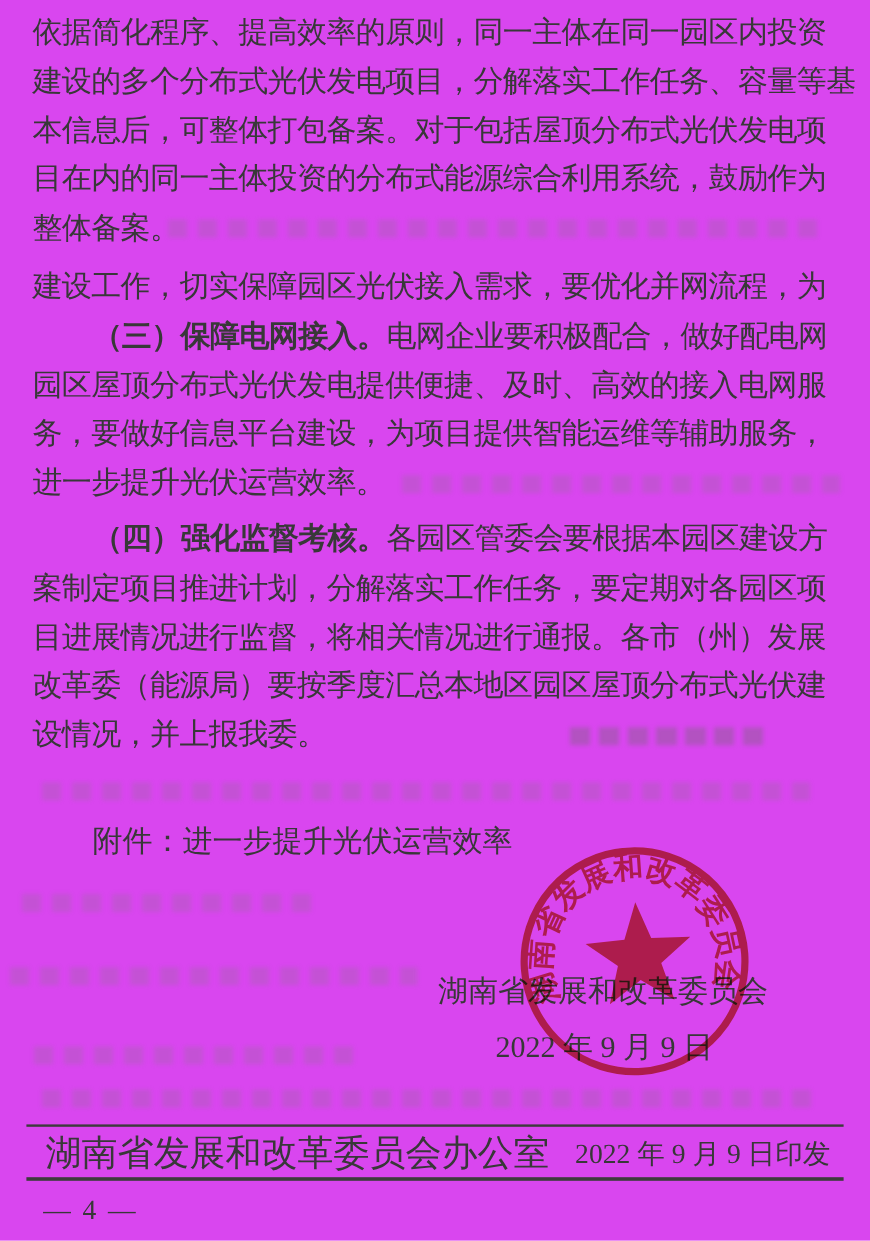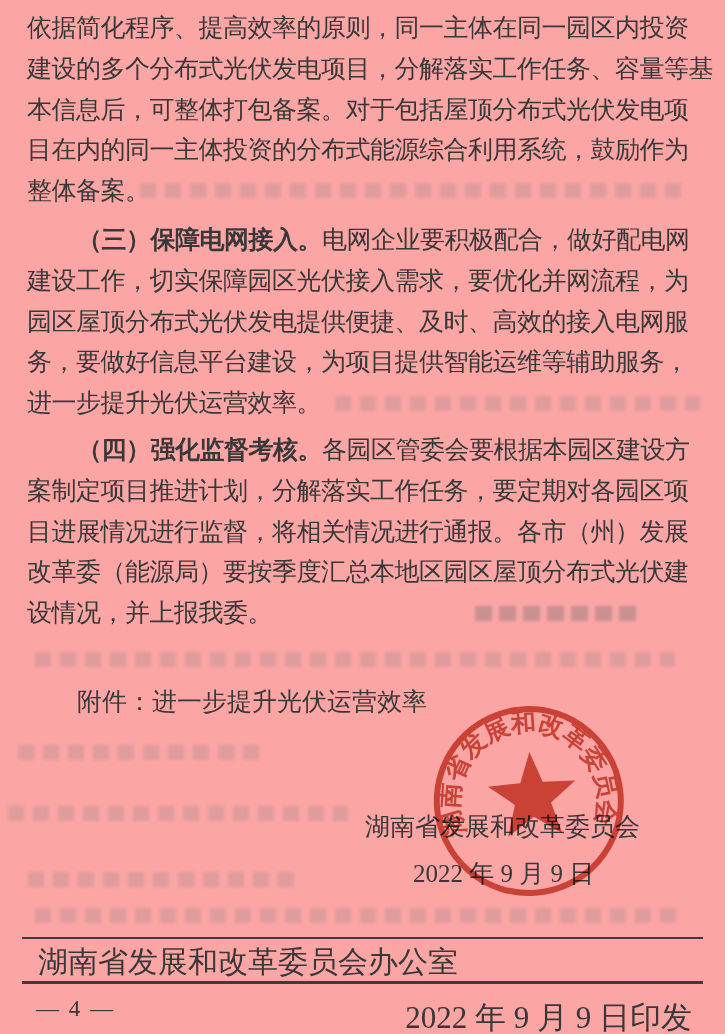--- a/index.html
+++ b/index.html
@@ -1,20 +1,20 @@
 <!DOCTYPE html>
 <html><head>
 <meta charset="utf-8">
 <style>
   html, body { margin: 0; padding: 0; background: #ffffff; }
   .page {
     position: relative;
     width: 725px;
     height: 1034px;
-    background: #fca5a5;
+    background: #d946ef;
     overflow: hidden;
     font-family: "Liberation Serif", "DejaVu Serif", serif;
     color: #383838;
   }
   
   .bleed {
     position: absolute;
     height: 15px;
     background: repeating-linear-gradient(90deg,
       rgba(125,125,125,0.22) 0 16px,
@@ -97,22 +97,22 @@
     left: 38px;
     top: 948px;
     font-size: 30px;
     line-height: 28px;
     white-space: nowrap;
     z-index: 2;
   }
   .footer-printdate {
     position: absolute;
     right: 33px;
-    top: 1004px;
-    font-size: 31px;
+    top: 948px;
+    font-size: 23px;
     line-height: 28px;
     white-space: nowrap;
     z-index: 2;
   }
   .page-number {
     position: absolute;
     left: 36px;
     top: 995px;
     font-size: 23px;
     line-height: 28px;
@@ -137,24 +137,24 @@
 
   <section class="body-block" style="top:8px;">
     <div class="ln">依据简化程序、提高效率的原则，同一主体在同一园区内投资</div>
     <div class="ln">建设的多个分布式光伏发电项目，分解落实工作任务、容量等基</div>
     <div class="ln">本信息后，可整体打包备案。对于包括屋顶分布式光伏发电项</div>
     <div class="ln">目在内的同一主体投资的分布式能源综合利用系统，鼓励作为</div>
     <div class="ln">整体备案。</div>
   </section>
 
   <section class="body-block" style="top:220px;">
+    <div class="ln">建设工作，切实保障园区光伏接入需求，要优化并网流程，为</div>
     <div class="ln indent">
       <span class="lead">（三）保障电网接入。</span><span>电网企业要积极配合，做好配电网</span>
     </div>
-    <div class="ln">建设工作，切实保障园区光伏接入需求，要优化并网流程，为</div>
     <div class="ln">园区屋顶分布式光伏发电提供便捷、及时、高效的接入电网服</div>
     <div class="ln">务，要做好信息平台建设，为项目提供智能运维等辅助服务，</div>
     <div class="ln">进一步提升光伏运营效率。</div>
   </section>
 
   <section class="body-block" style="top:430px;">
     <div class="ln indent">
       <span class="lead">（四）强化监督考核。</span><span>各园区管委会要根据本园区建设方</span>
     </div>
     <div class="ln">案制定项目推进计划，分解落实工作任务，要定期对各园区项</div>

